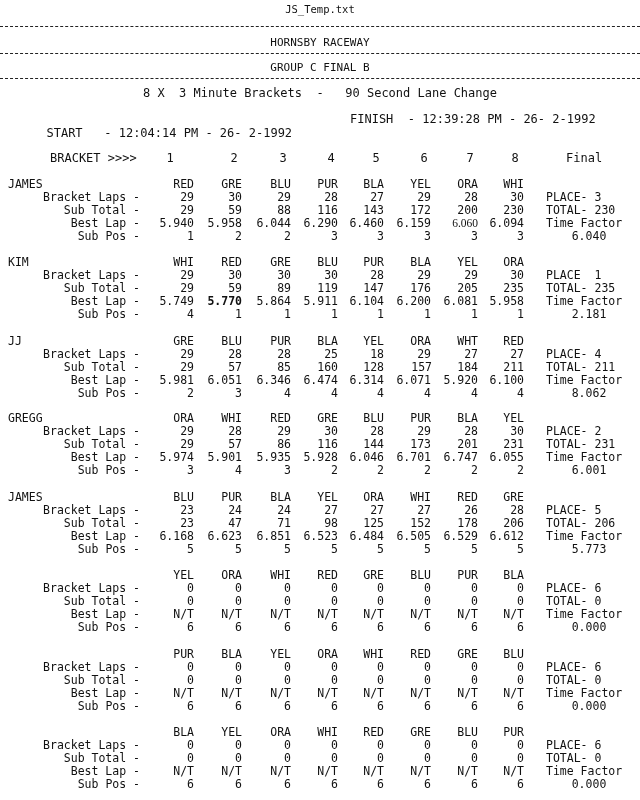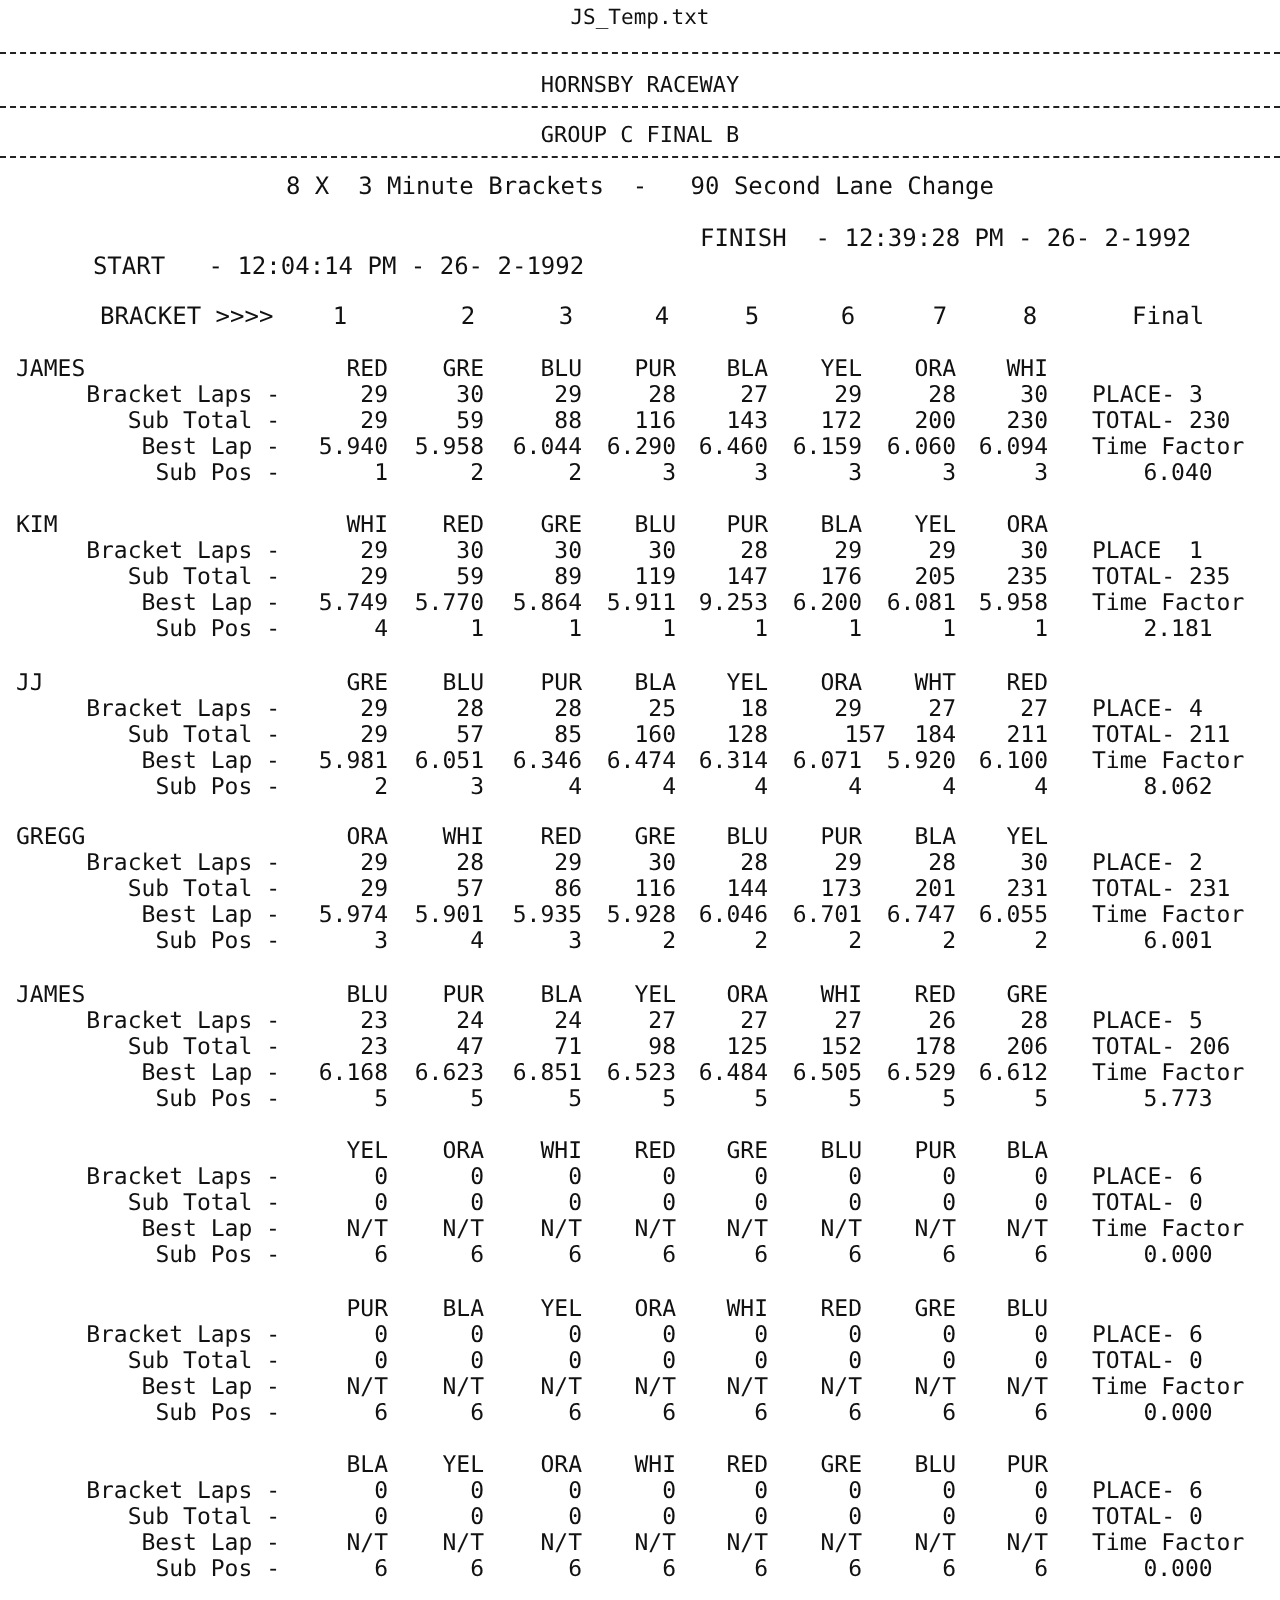--- a/index.html
+++ b/index.html
@@ -89,21 +89,21 @@
         <span class="fin-cell">TOTAL- 230</span>
       </div>
       <div class="row" style="top: 39px;">
         <span class="lbl" style="right: auto; left: 0px; width: 140px;">Best Lap -</span>
         <span class="cell" style="left: 146px;">5.940</span>
         <span class="cell" style="left: 194px;">5.958</span>
         <span class="cell" style="left: 243px;">6.044</span>
         <span class="cell" style="left: 290px;">6.290</span>
         <span class="cell" style="left: 336px;">6.460</span>
         <span class="cell" style="left: 383px;">6.159</span>
-        <span class="cell" style="left: 430px;">6.060</span>
+        <span class="cell" style="left: 430px; font-family: Liberation Serif, serif;">6.060</span>
         <span class="cell" style="left: 476px;">6.094</span>
         <span class="fin-cell">Time Factor</span>
       </div>
       <div class="row" style="top: 52px;">
         <span class="lbl" style="right: auto; left: 0px; width: 140px;">Sub Pos -</span>
         <span class="cell" style="left: 146px;">1</span>
         <span class="cell" style="left: 194px;">2</span>
         <span class="cell" style="left: 243px;">2</span>
         <span class="cell" style="left: 290px;">3</span>
         <span class="cell" style="left: 336px;">3</span>
@@ -145,24 +145,24 @@
         <span class="cell" style="left: 290px;">119</span>
         <span class="cell" style="left: 336px;">147</span>
         <span class="cell" style="left: 383px;">176</span>
         <span class="cell" style="left: 430px;">205</span>
         <span class="cell" style="left: 476px;">235</span>
         <span class="fin-cell">TOTAL- 235</span>
       </div>
       <div class="row" style="top: 39px;">
         <span class="lbl" style="right: auto; left: 0px; width: 140px;">Best Lap -</span>
         <span class="cell" style="left: 146px;">5.749</span>
-        <span class="cell" style="left: 194px;">5.770</span>
+        <span class="cell" style="left: 194px; font-weight: bold;">5.770</span>
         <span class="cell" style="left: 243px;">5.864</span>
         <span class="cell" style="left: 290px;">5.911</span>
-        <span class="cell" style="left: 336px;">9.253</span>
+        <span class="cell" style="left: 336px;">6.104</span>
         <span class="cell" style="left: 383px;">6.200</span>
         <span class="cell" style="left: 430px;">6.081</span>
         <span class="cell" style="left: 476px;">5.958</span>
         <span class="fin-cell">Time Factor</span>
       </div>
       <div class="row" style="top: 52px;">
         <span class="lbl" style="right: auto; left: 0px; width: 140px;">Sub Pos -</span>
         <span class="cell" style="left: 146px;">4</span>
         <span class="cell" style="left: 194px;">1</span>
         <span class="cell" style="left: 243px;">1</span>
@@ -198,21 +198,21 @@
         <span class="cell" style="left: 476px;">27</span>
         <span class="fin-cell">PLACE- 4</span>
       </div>
       <div class="row" style="top: 26px;">
         <span class="lbl" style="right: auto; left: 0px; width: 140px;">Sub Total -</span>
         <span class="cell" style="left: 146px;">29</span>
         <span class="cell" style="left: 194px;">57</span>
         <span class="cell" style="left: 243px;">85</span>
         <span class="cell" style="left: 290px;">160</span>
         <span class="cell" style="left: 336px;">128</span>
-        <span class="cell" style="left: 395px;">157</span>
+        <span class="cell" style="left: 384px;">157</span>
         <span class="cell" style="left: 430px;">184</span>
         <span class="cell" style="left: 476px;">211</span>
         <span class="fin-cell">TOTAL- 211</span>
       </div>
       <div class="row" style="top: 39px;">
         <span class="lbl" style="right: auto; left: 0px; width: 140px;">Best Lap -</span>
         <span class="cell" style="left: 146px;">5.981</span>
         <span class="cell" style="left: 194px;">6.051</span>
         <span class="cell" style="left: 243px;">6.346</span>
         <span class="cell" style="left: 290px;">6.474</span>

